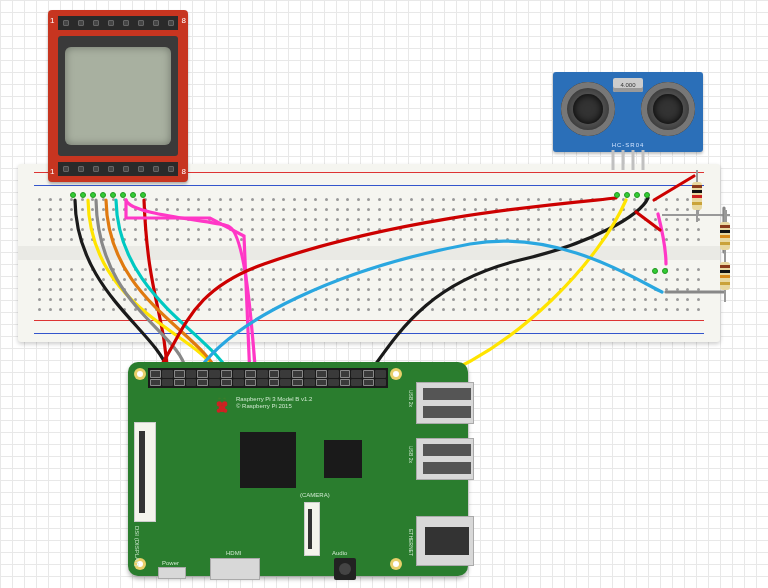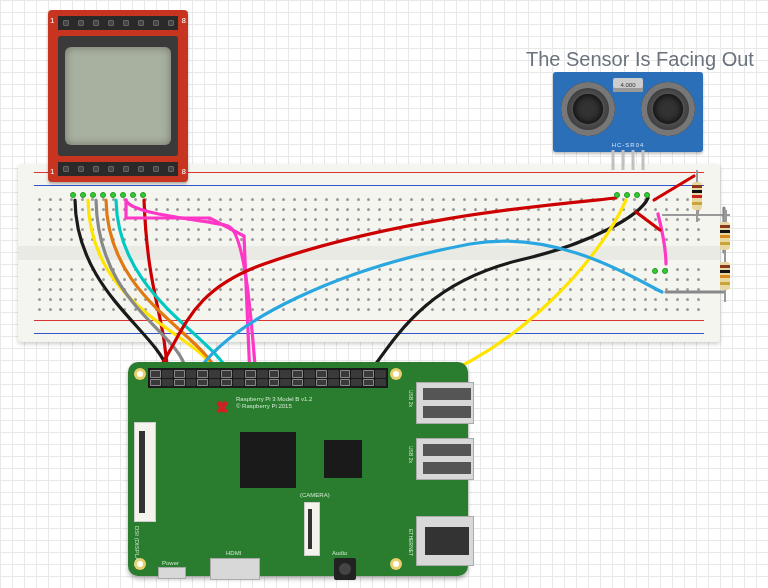--- a/index.html
+++ b/index.html
@@ -108,21 +108,20 @@
   
   
   .dot { position: absolute; width: 6px; height: 6px; background: #3c3; border: 1px solid #292; border-radius: 50%; z-index: 3; }
 </style>
 </head>
 <body>
 
 <div class="grid-bg"></div>
 <div class="canvas">
 
-  <div class="annot">The Sensor Is Facing Out</div>
 
   <div class="breadboard">
     <div class="power-rail top">
       <div class="rail-line red"></div>
         <div class="rail-line blue"></div>
     </div>
     <div class="power-rail bot">
       <div class="rail-line red"></div>
         <div class="rail-line blue"></div>
     </div>

